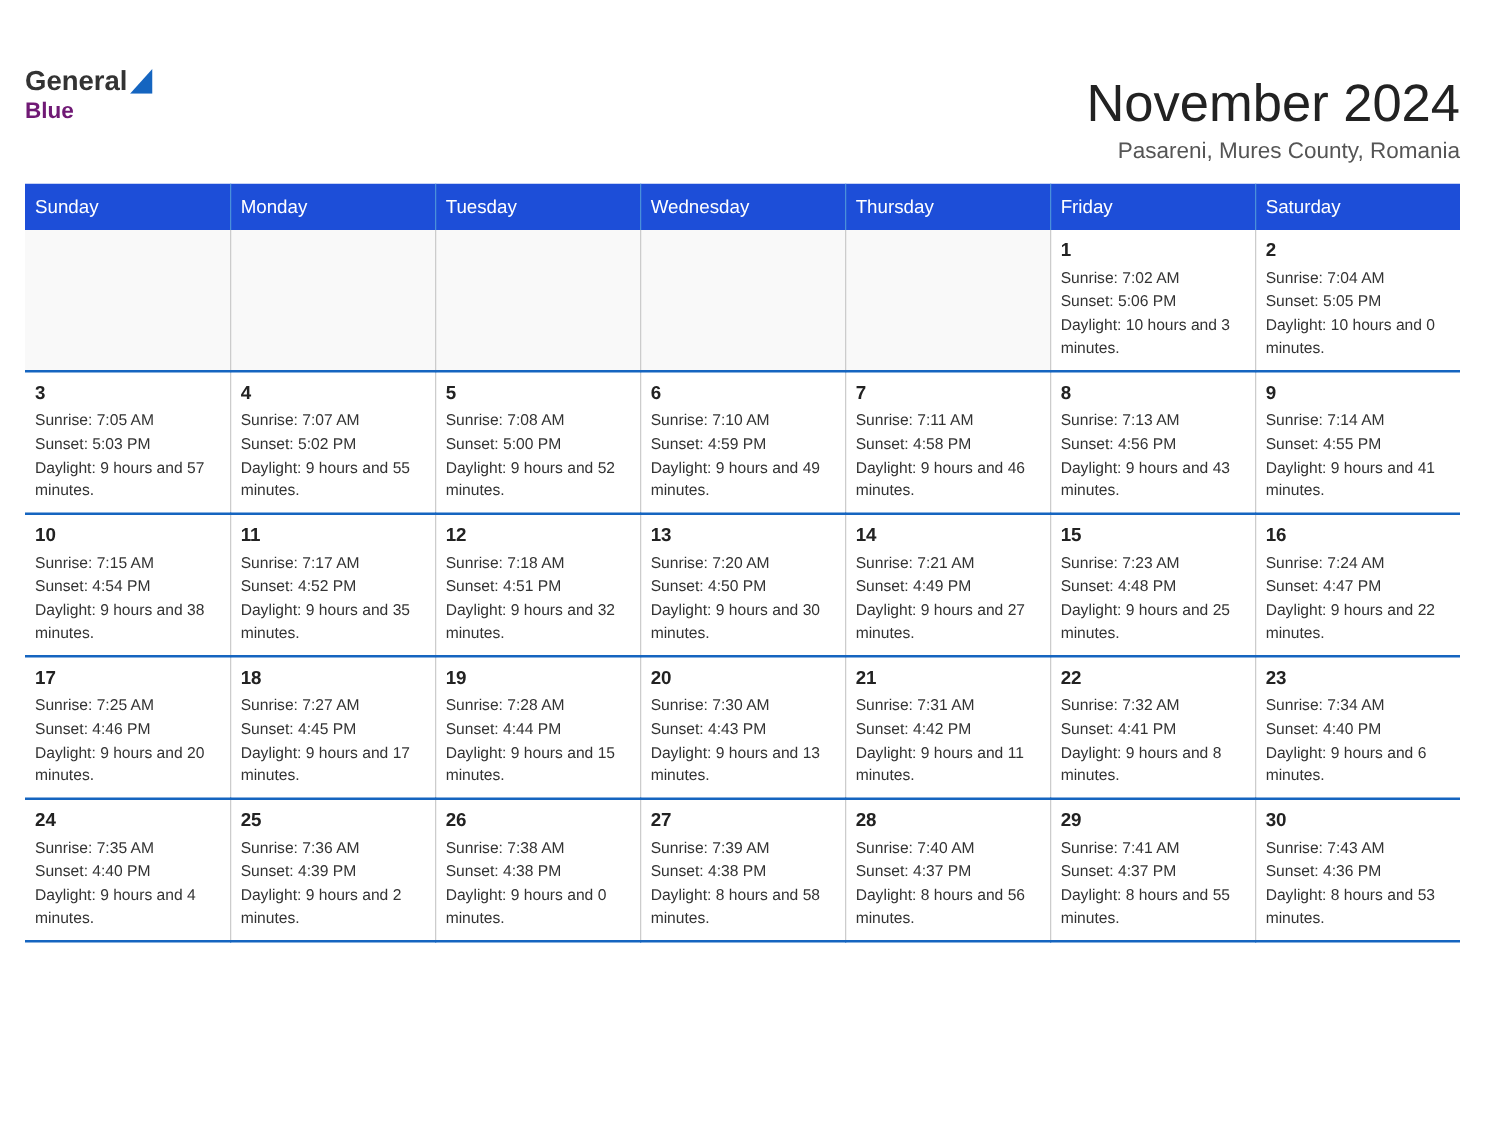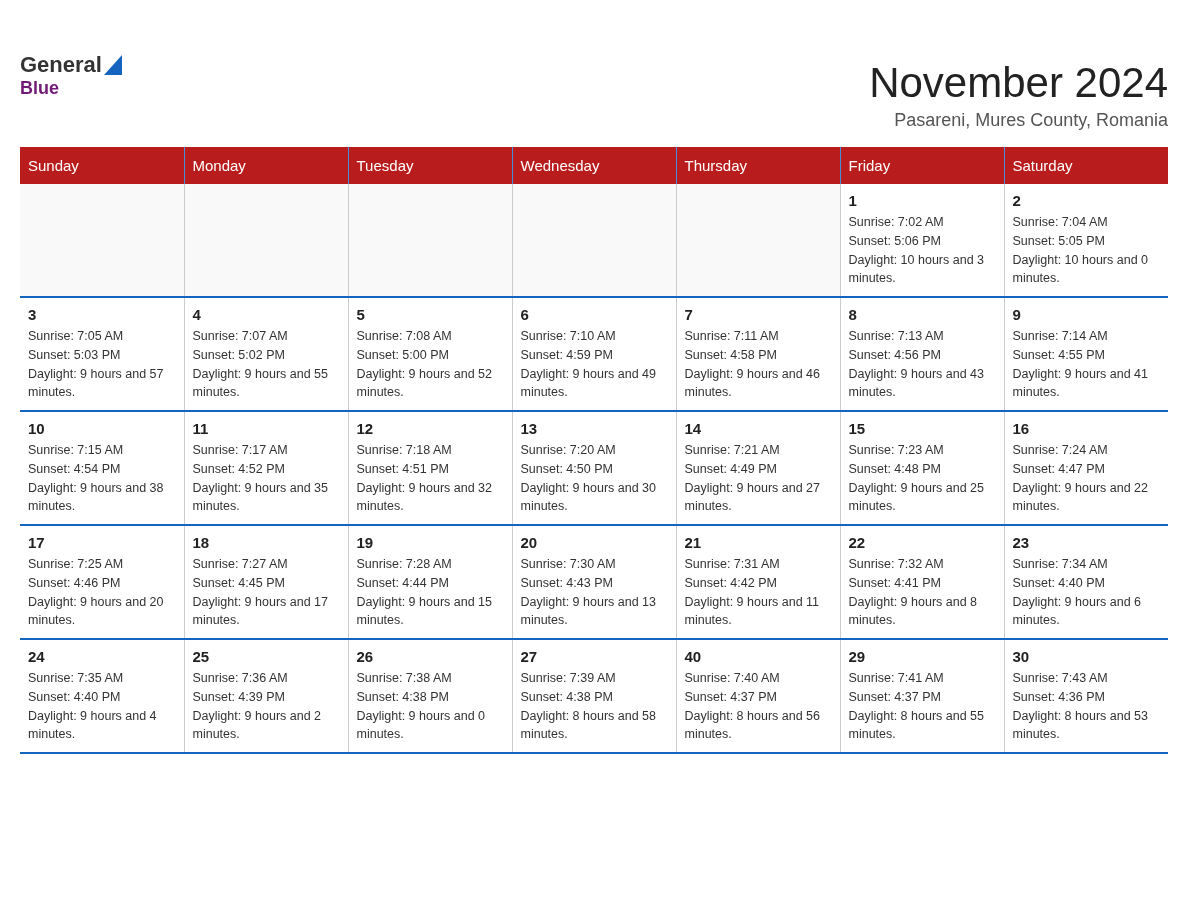--- a/index.html
+++ b/index.html
@@ -47,21 +47,21 @@
     .location-subtitle {
       font-size: 18px;
       color: #555;
       margin-top: 4px;
     }
     table {
       width: 100%;
       border-collapse: collapse;
     }
     thead tr {
-      background-color: #b91c1c;
+      background-color: #1d4ed8;
     }
     thead th {
       color: #fff;
       font-size: 15px;
       font-weight: normal;
       padding: 10px 8px;
       text-align: left;
       border-right: 1px solid #4a90d9;
     }
     thead th:last-child {
@@ -251,21 +251,21 @@
         </td>
         <td>
           <span class="day-number">26</span>
           <div class="day-info">Sunrise: 7:38 AM<br>Sunset: 4:38 PM<br>Daylight: 9 hours and 0 minutes.</div>
         </td>
         <td>
           <span class="day-number">27</span>
           <div class="day-info">Sunrise: 7:39 AM<br>Sunset: 4:38 PM<br>Daylight: 8 hours and 58 minutes.</div>
         </td>
         <td>
-          <span class="day-number">40</span>
+          <span class="day-number">28</span>
           <div class="day-info">Sunrise: 7:40 AM<br>Sunset: 4:37 PM<br>Daylight: 8 hours and 56 minutes.</div>
         </td>
         <td>
           <span class="day-number">29</span>
           <div class="day-info">Sunrise: 7:41 AM<br>Sunset: 4:37 PM<br>Daylight: 8 hours and 55 minutes.</div>
         </td>
         <td>
           <span class="day-number">30</span>
           <div class="day-info">Sunrise: 7:43 AM<br>Sunset: 4:36 PM<br>Daylight: 8 hours and 53 minutes.</div>
         </td>

